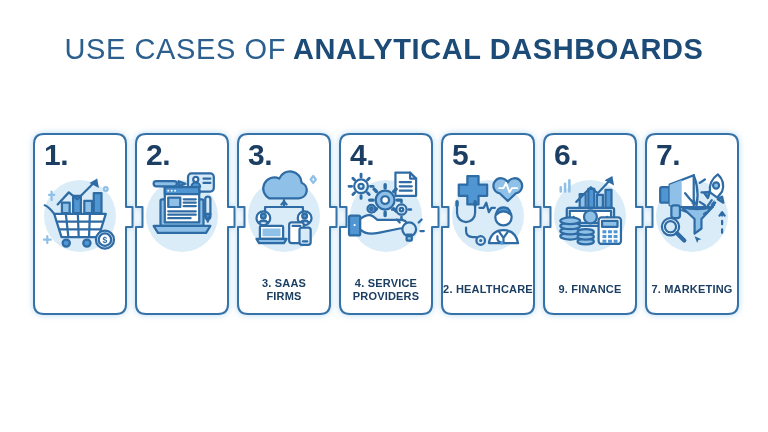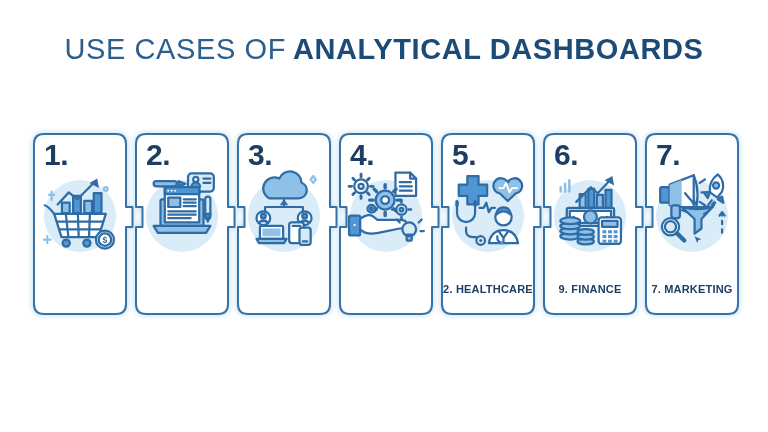--- a/index.html
+++ b/index.html
@@ -110,20 +110,24 @@
         <path d="M69 68 a6.5 6.5 0 0 1 10 0" fill="#4f96d2"></path>
         <rect x="22" y="72" width="27" height="15" rx="1.5" fill="#ffffff"></rect>
         <rect x="25" y="75" width="21" height="9" fill="#8fc0e7" stroke="none"></rect>
         <path d="M18 87 h35 l-3 5 H21 Z" fill="#8fc0e7"></path>
         <rect x="56" y="68" width="17" height="24" rx="3" fill="#ffffff"></rect>
         <path d="M60 72 h9"></path>
         <rect x="68" y="74" width="13" height="20" rx="3" fill="#d6eaf8"></rect>
         <path d="M72 90 h5"></path>
       </g>
     </svg>
+    <div class="label">
+      <span>3. SAAS</span>
+      <span>FIRMS</span>
+    </div>
   </div>
 
   <div class="card" style="left:339px">
     <svg class="frame" viewBox="0 0 102 182">
       <path d="M11 1 H83 Q93 1 93 11 V74 H99.5 V94 H93 V171 Q93 181 83 181 H11 Q1 181 1 171 V94 H7.5 V74 H1 V11 Q1 1 11 1 Z" fill="#ffffff" stroke="#3572a8" stroke-width="2" stroke-linejoin="round"></path>
     </svg>
     <div class="num">4.</div>
     <div class="icon-bg"></div>
     <svg class="art" viewBox="0 0 100 100">
       <g stroke="#2f6ca5" stroke-width="2.6" fill="none" stroke-linecap="round" stroke-linejoin="round">
@@ -143,20 +147,24 @@
         <circle cx="33" cy="52" r="1.5" fill="#ffffff"></circle>
         <rect x="7" y="60" width="13" height="23" rx="2" fill="#4f96d2"></rect>
         <circle cx="13.5" cy="71" r="1.3" fill="#ffffff" stroke="none"></circle>
         <path d="M20 64 q9 -7 15 -3 l5 4 h26 q8 0 8 5 t-8 5 l-25 5 q-14 3 -21 -4 z" fill="#ffffff"></path>
         <circle cx="77" cy="76" r="8" fill="#d6eaf8"></circle>
         <path d="M74 82 h6"></path>
         <rect x="74" y="84" width="6" height="5" rx="1" fill="#8fc0e7"></rect>
         <path d="M88 68 l3.5 -3.5 M90 78 h4 M66 68 l-3.5 -3.5"></path>
       </g>
     </svg>
+    <div class="label">
+      <span>4. SERVICE</span>
+      <span>PROVIDERS</span>
+    </div>
   </div>
 
   <div class="card" style="left:441px">
     <svg class="frame" viewBox="0 0 102 182">
       <path d="M11 1 H83 Q93 1 93 11 V74 H99.5 V94 H93 V171 Q93 181 83 181 H11 Q1 181 1 171 V94 H7.5 V74 H1 V11 Q1 1 11 1 Z" fill="#ffffff" stroke="#3572a8" stroke-width="2" stroke-linejoin="round"></path>
     </svg>
     <div class="num">5.</div>
     <div class="icon-bg"></div>
     <svg class="art" viewBox="0 0 100 100">
       <g stroke="#2f6ca5" stroke-width="2.6" fill="none" stroke-linecap="round" stroke-linejoin="round">

